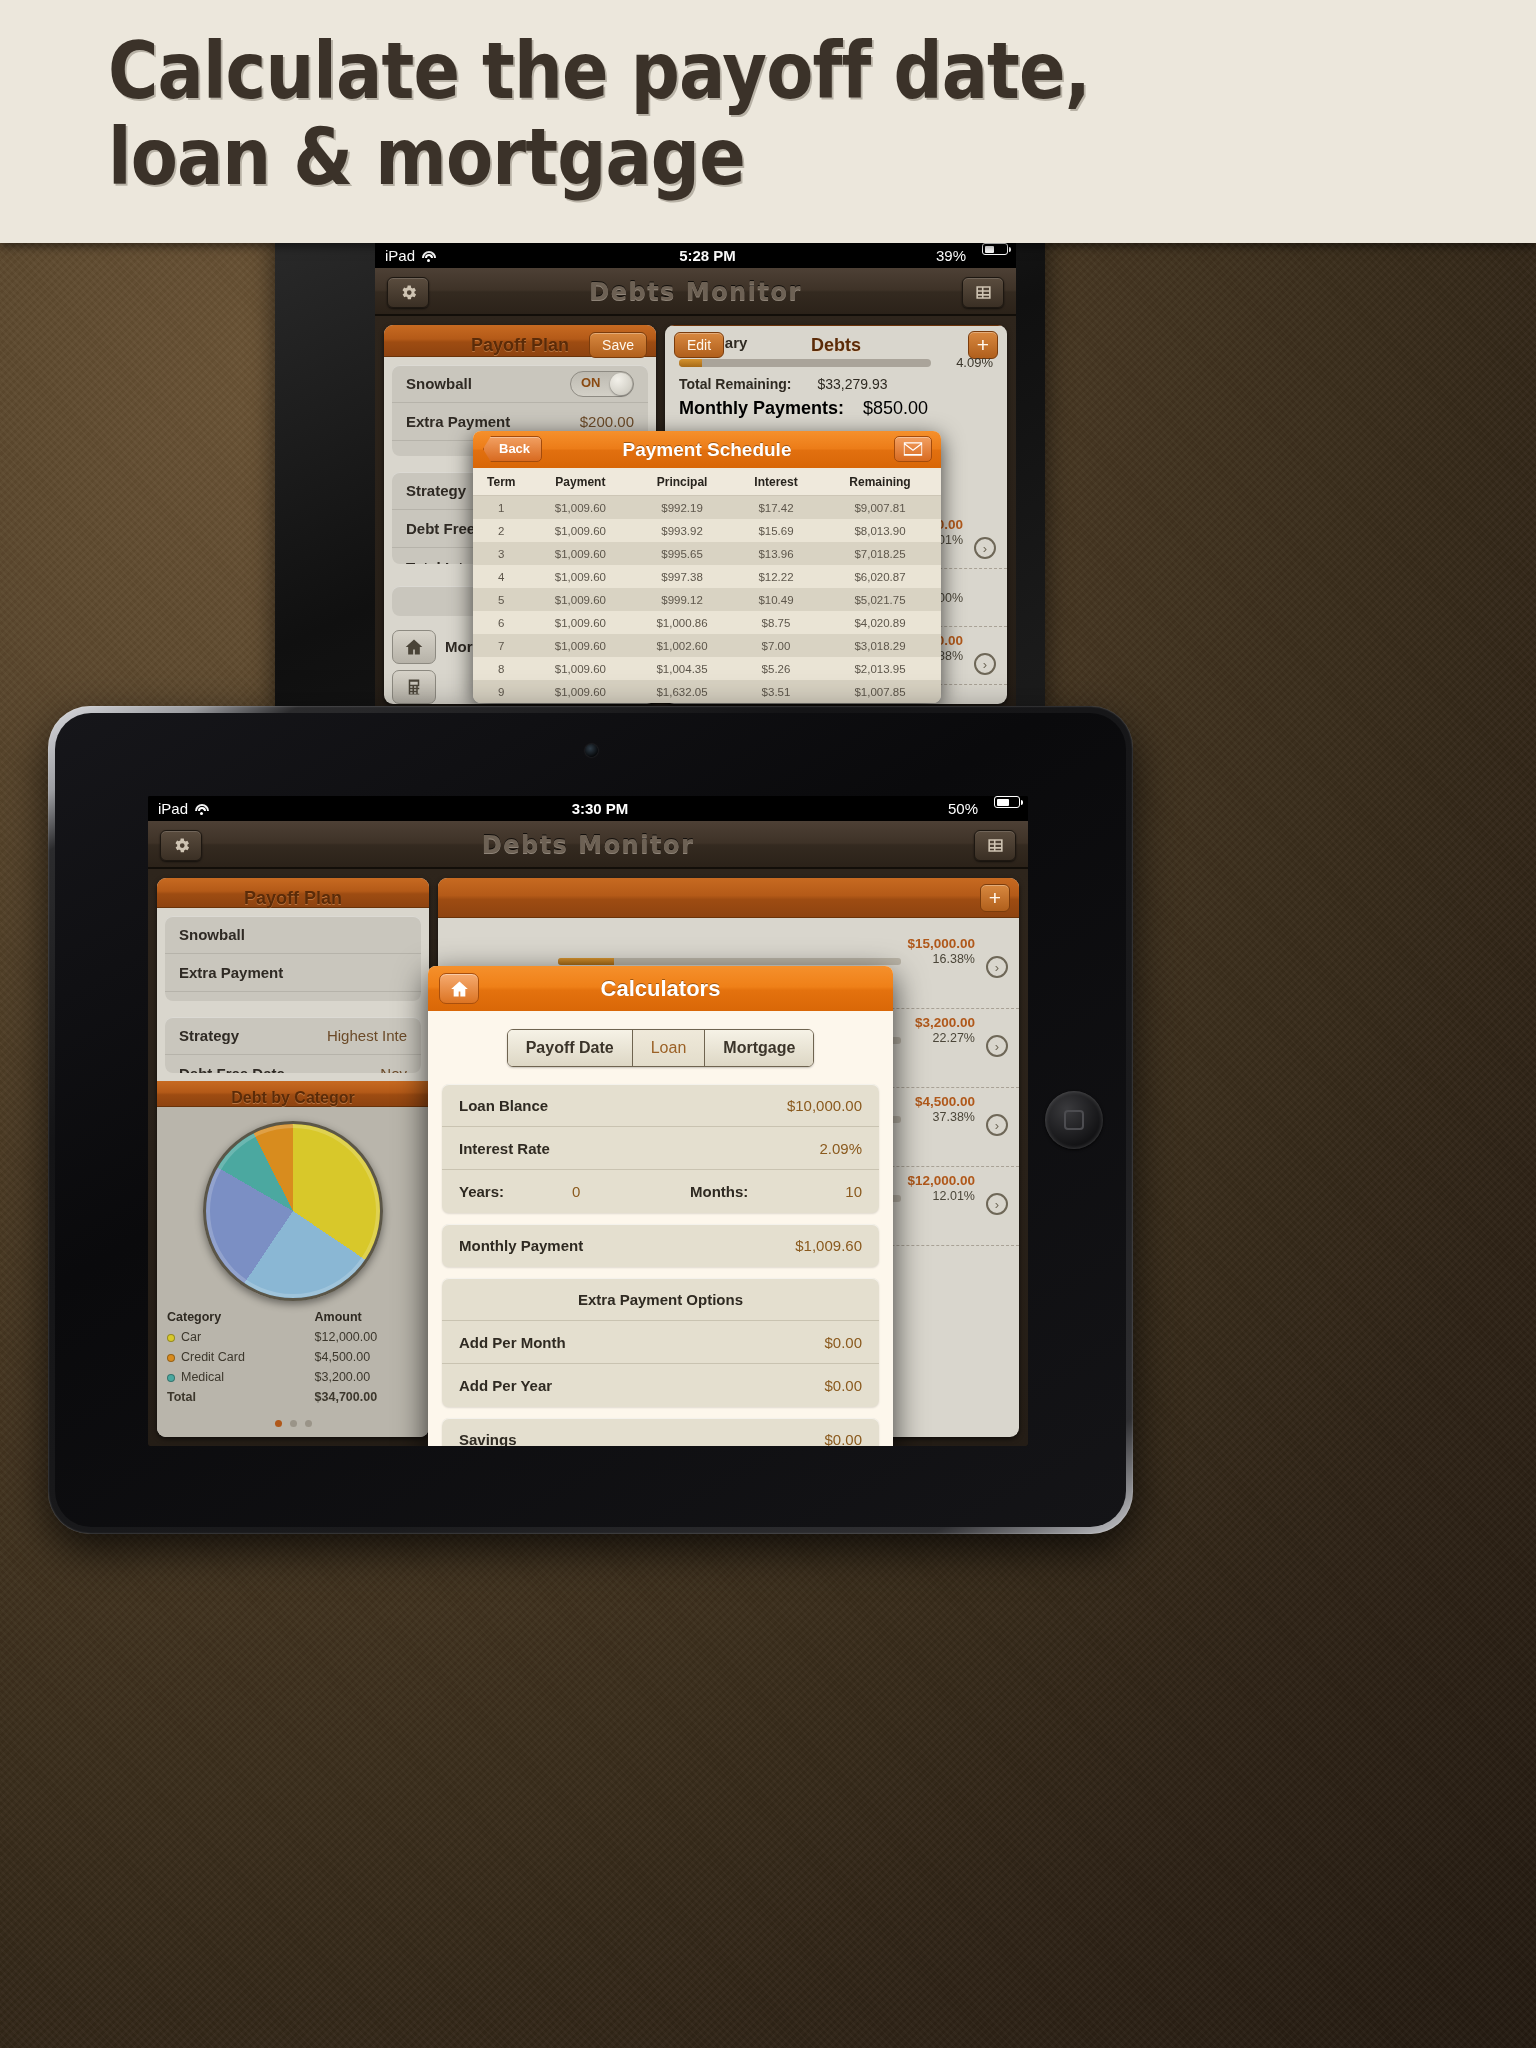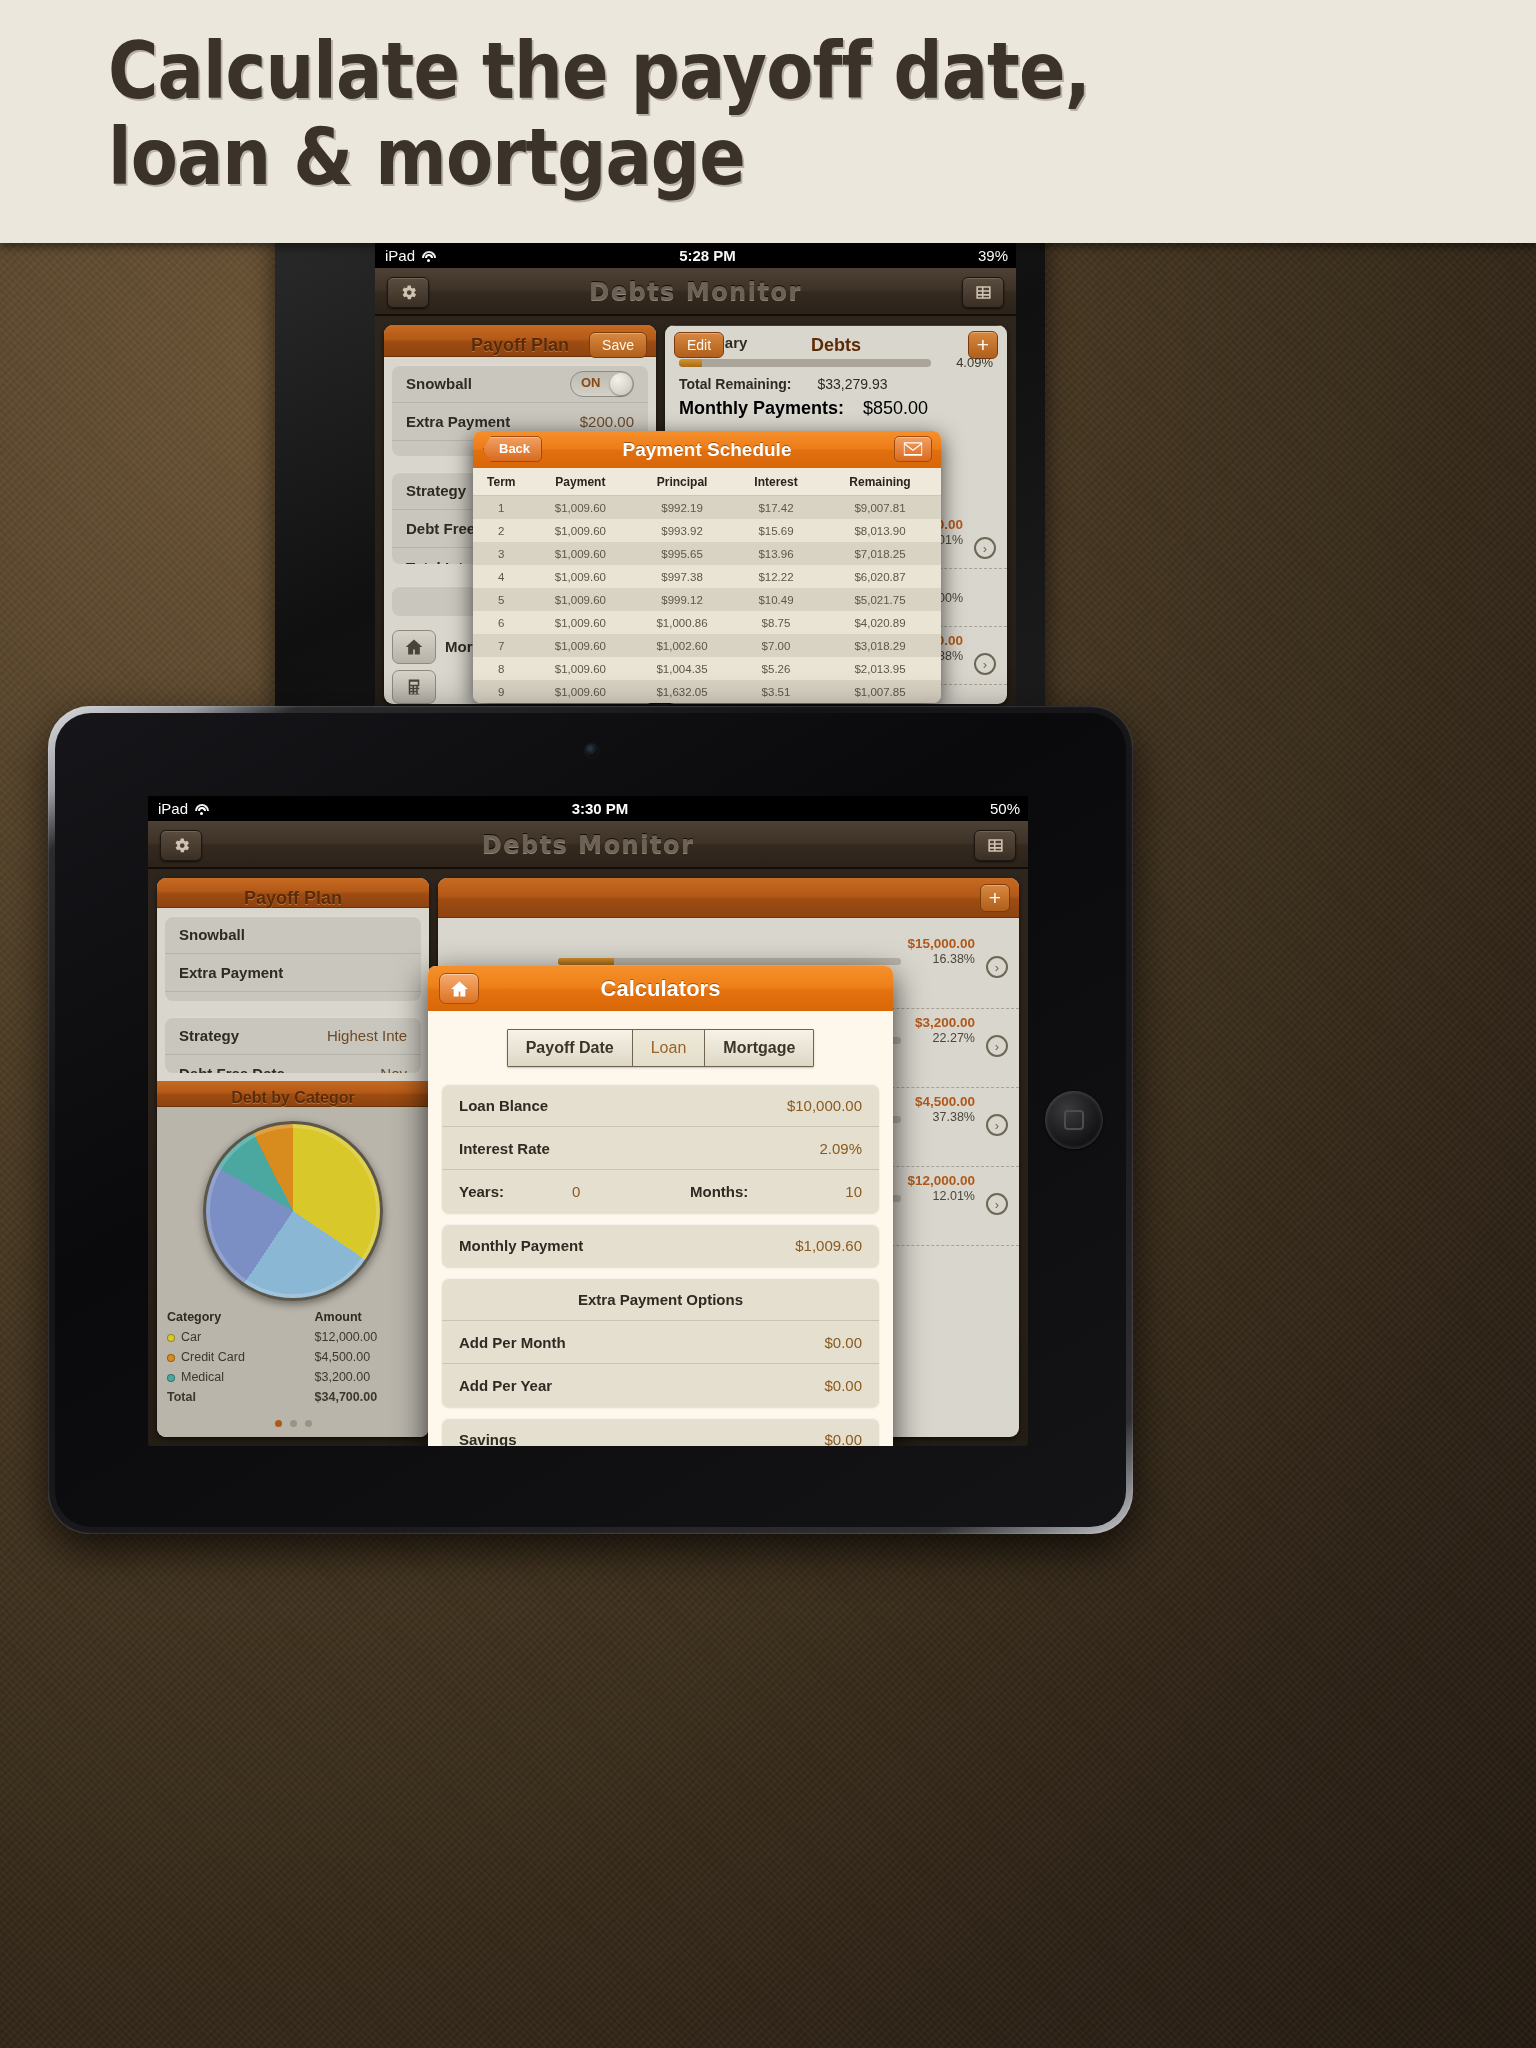--- a/index.html
+++ b/index.html
@@ -102,21 +102,21 @@
     box-shadow:0 0 2px rgba(255,255,255,.2);
   }
 
   
   .statusbar {
     position:relative; height:25px; background:#000;
     color:#fff; font-size:15px; line-height:25px;
   }
   .statusbar .sb-left { position:absolute; left:10px; top:0; display:flex; align-items:center; gap:6px;}
   .statusbar .sb-mid  { position:absolute; left:0; right:0; text-align:center; font-weight:bold;margin-left:24px;}
-  .statusbar .sb-right{ position:absolute; right:8px; top:0; display:flex; align-items:flex-start; gap:6px;flex-direction:column;}
+  .statusbar .sb-right{ position:absolute; right:8px; top:0; display:flex; align-items:flex-start; gap:16px;}
   .wifi { display:inline-block; width:15px; height:12px; position:relative; }
   .wifi i { position:absolute; border:2px solid #fff; border-bottom:none; border-radius:50% 50% 0 0 / 100% 100% 0 0; left:50%; }
   .wifi i:nth-child(1){ width:14px;height:7px; margin-left:-7px; bottom:4px; opacity:.95;}
   .wifi i:nth-child(2){ width:8px; height:4px; margin-left:-4px; bottom:4px;}
   .wifi:after{content:"";position:absolute;left:50%;bottom:0;width:3px;height:3px;margin-left:-1.5px;background:#fff;border-radius:50%;}
   .batt { display:inline-block; width:26px; height:12px; border:1.5px solid #fff; border-radius:3px; position:relative;}
   .batt:after{content:"";position:absolute;right:-4px;top:3px;width:2px;height:5px;background:#fff;border-radius:0 2px 2px 0;}
   .batt span{ position:absolute; left:1.5px; top:1.5px; bottom:1.5px; background:#fff; border-radius:1px;}
 
   
@@ -240,21 +240,21 @@
   }
   .homebtn {
     position:absolute; left:11px; top:7px; width:40px; height:31px; border-radius:7px;
     background:linear-gradient(180deg,#f6ab70,#dc7423); border:1px solid #a94f0d;
     display:flex; align-items:center; justify-content:center;
     box-shadow:inset 0 1px 0 rgba(255,255,255,.4);
   }
   .homebtn svg{ width:21px;height:20px; fill:#fff; }
 
   .segwrap { display:flex; justify-content:center; padding:18px 0 6px; }
-  .seg { display:flex; border-radius:1px; overflow:hidden;
+  .seg { display:flex; border-radius:6px; overflow:hidden;
          border:1px solid #6f6450; box-shadow:0 1px 2px rgba(0,0,0,.22); }
   .seg div { padding:0 18px; height:36px; line-height:36px; font-size:16px; font-weight:bold;
              background:linear-gradient(180deg,#f6f2e6,#ddd7c5); color:#3b342a;
              border-right:1px solid #6f6450; }
   .seg div:last-child{ border-right:none; }
   .seg div.active { background:linear-gradient(180deg,#efe9da,#e3ddcb); color:#9b6126; font-weight:normal; }
 
   .cgroup { margin:11px 14px; background:#e4dfcf; border-radius:7px; overflow:hidden;
             box-shadow:inset 0 1px 0 rgba(255,255,255,.6), 0 1px 2px rgba(0,0,0,.12); }
   .crow { position:relative; height:43px; display:flex; align-items:center; padding:0 17px;

